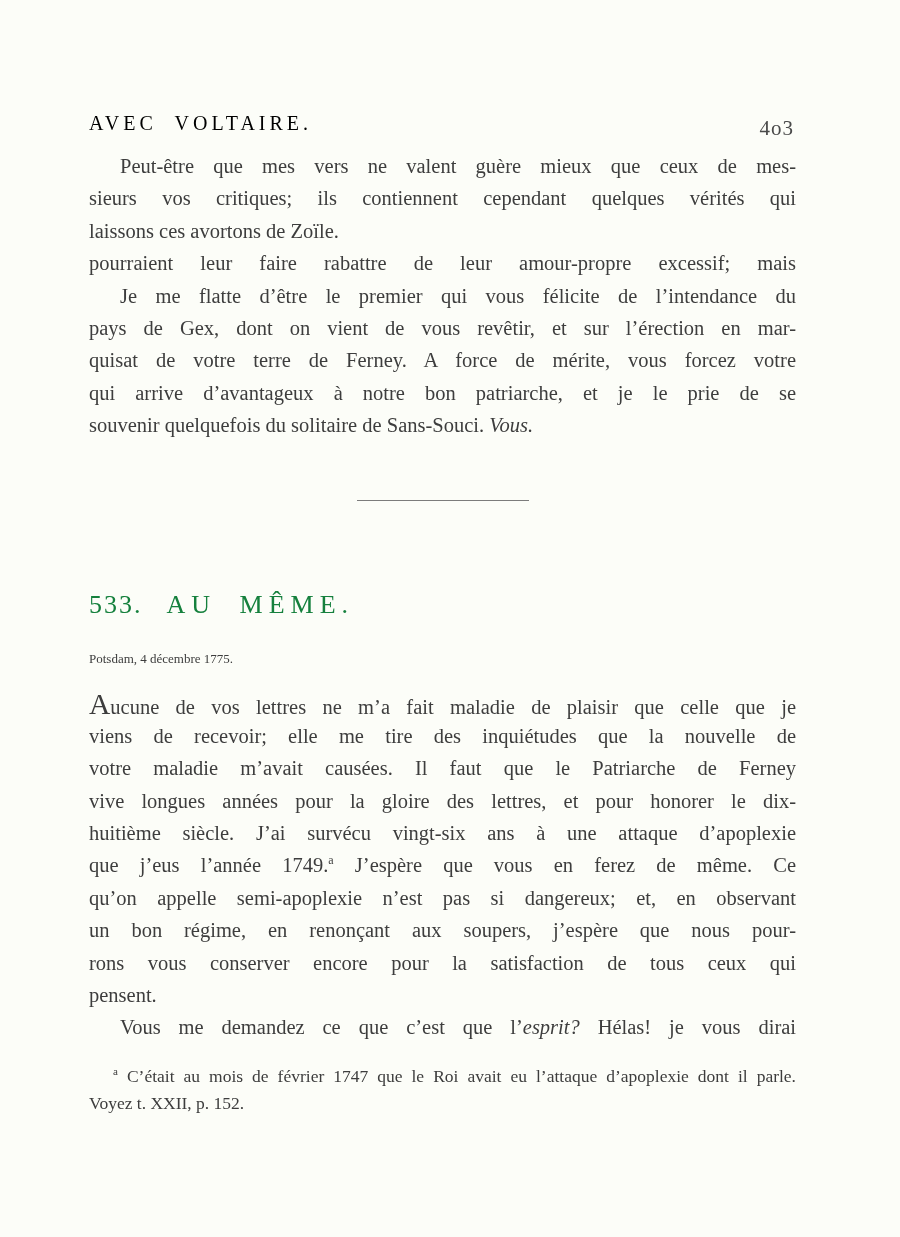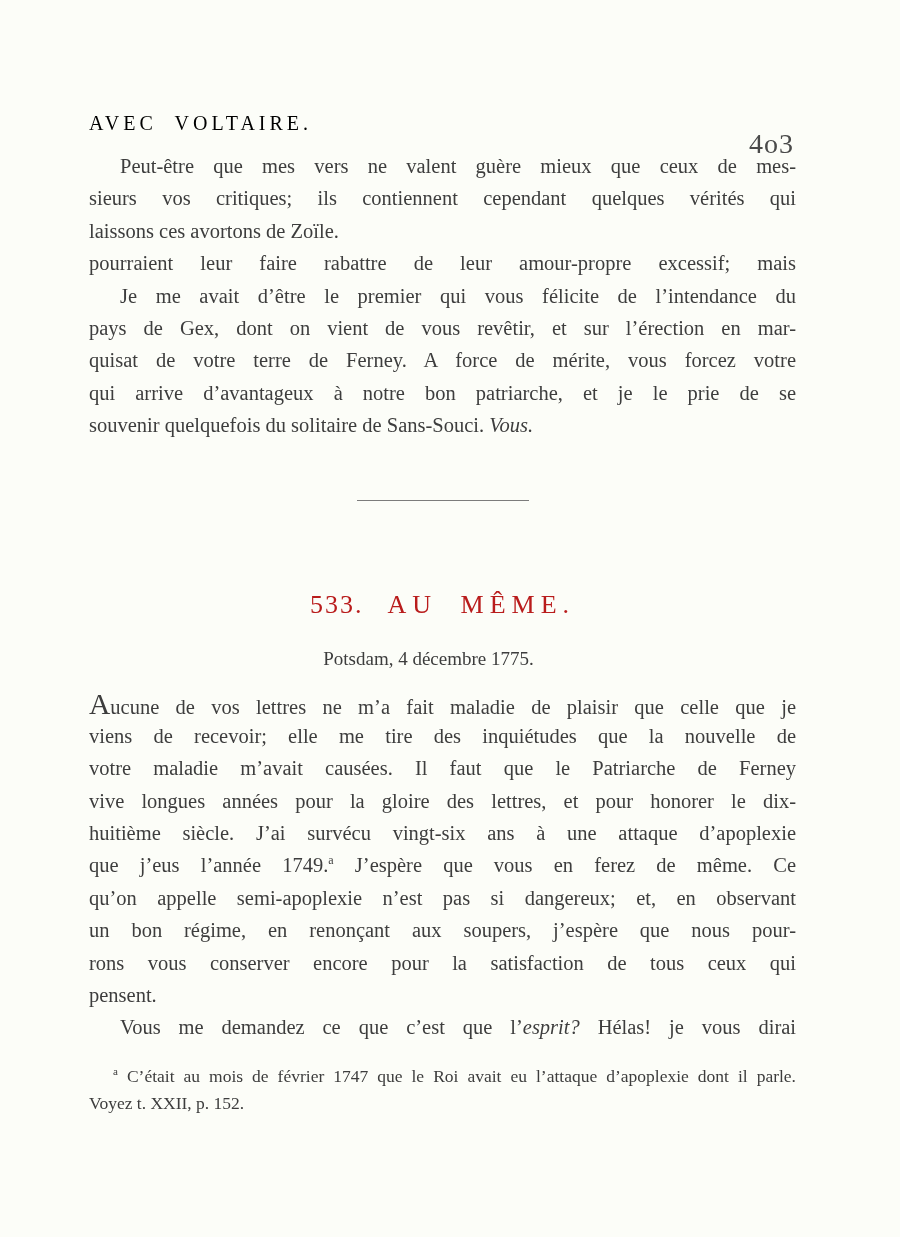--- a/index.html
+++ b/index.html
@@ -23,22 +23,22 @@
   }
   .running-title {
     text-align: left;
     font-size: 20px;
     letter-spacing: 4px;
     word-spacing: 9px;
     color: #000000;
   }
   .page-number {
     position: absolute;
-    right: 2px; top: 16px;
-    font-size: 28px;
+    right: 2px; top: 4px;
+    font-size: 21px;
     letter-spacing: 1px;
     color: #4a4a4a;
     margin-left: 34px;
   }
   
   .para { margin: 0; }
   .line {
     height: 32.4px;
     line-height: 32.4px;
     font-size: 20.5px;
@@ -65,34 +65,34 @@
   }
   .divider {
     display: inline-block;
     width: 172px;
     border-top: 1.4px solid #7c7c7c;
     vertical-align: top;
   }
   
   .letter-heading {
     margin: 86px 0 0 0;
-    text-align: center;
+    text-align: left;
     font-weight: normal;
     font-size: 26px;
-    color: #b91c1c;
+    color: #15803d;
     line-height: 34px;
   }
   .letter-number { letter-spacing: 2px; margin-right: 24px; }
   .letter-title { letter-spacing: 6px; word-spacing: 11px; }
   
   .dateline {
     margin-top: 24px;
-    text-align: center;
+    text-align: left;
     padding-right: 28px;
-    font-size: 19px;
+    font-size: 13px;
     height: 26px;
     line-height: 26px;
   }
   .letter-body { margin-top: 16px; }
   
   .footnote { margin-top: 19px; }
   .footnote .line {
     font-size: 17.5px;
     height: 27px;
     line-height: 27px;
@@ -110,21 +110,21 @@
     <div class="page-number">4o3</div>
   </div>
 
   <div class="para">
       <div class="line just indent"><span>Peut-être que mes vers ne valent guère mieux que ceux de mes-</span></div>
       <div class="line just"><span>sieurs vos critiques; ils contiennent cependant quelques vérités qui</span></div>
       <div class="line"><span>laissons ces avortons de Zoïle.</span></div>
       <div class="line just"><span>pourraient leur faire rabattre de leur amour-propre excessif; mais</span></div>
     </div>
   <div class="para">
-      <div class="line just indent"><span>Je me avait d’être le premier qui vous félicite de l’intendance du</span></div>
+      <div class="line just indent"><span>Je me flatte d’être le premier qui vous félicite de l’intendance du</span></div>
       <div class="line just"><span>pays de Gex, dont on vient de vous revêtir, et sur l’érection en mar-</span></div>
       <div class="line just"><span>quisat de votre terre de Ferney.  A force de mérite, vous forcez votre</span></div>
       <div class="line just"><span>qui arrive d’avantageux à notre bon patriarche, et je le prie de se</span></div>
       <div class="line"><span>souvenir quelquefois du solitaire de Sans-Souci.  </span><span class="italic">Vous.</span></div>
     </div>
 
   <div class="divider-wrap">
     <span class="divider"></span>
   </div>
 

